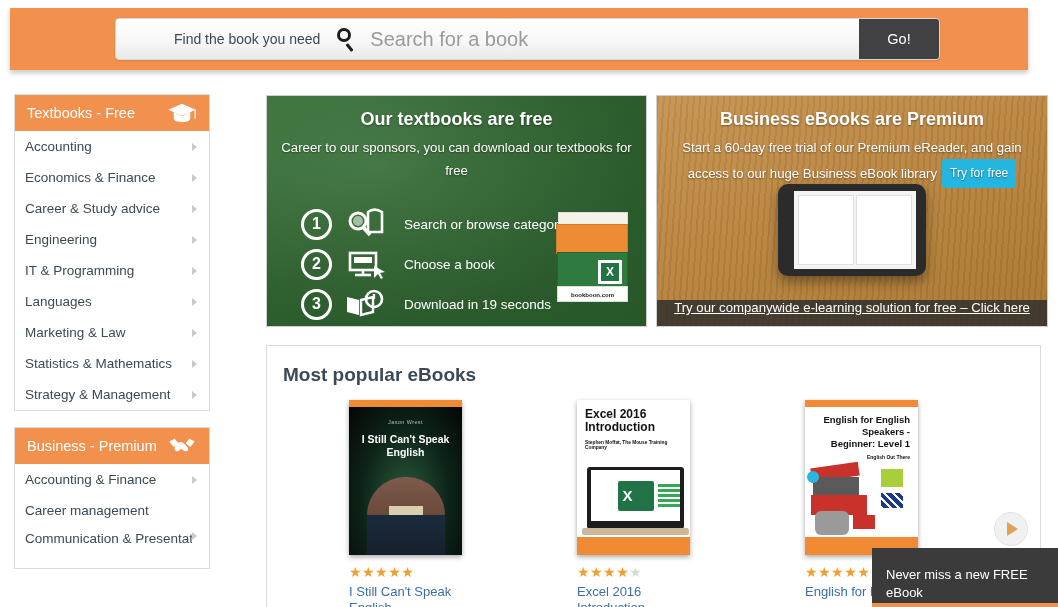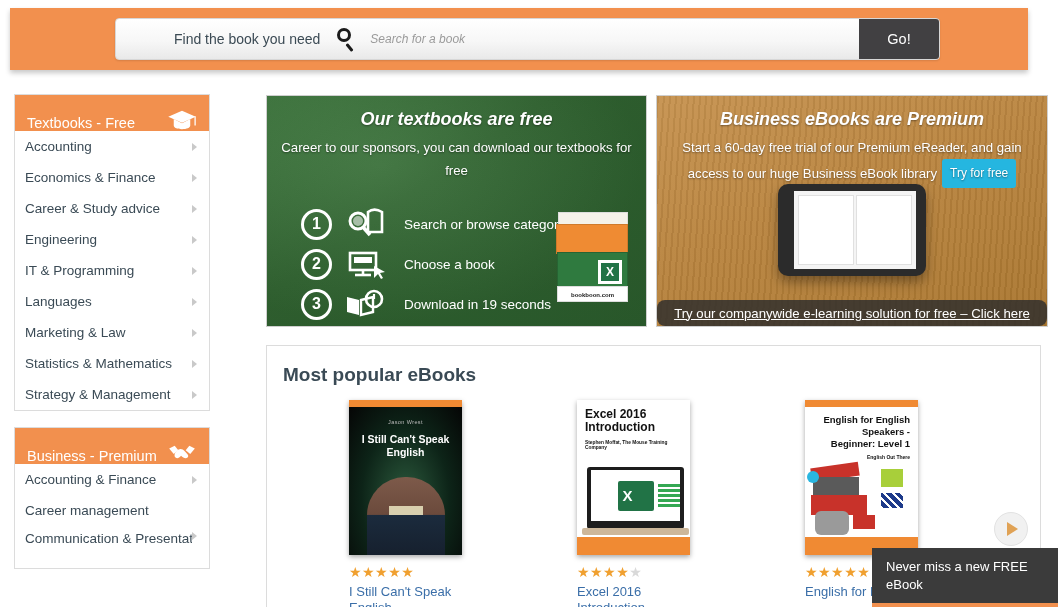--- a/index.html
+++ b/index.html
@@ -35,35 +35,35 @@
   .mag i {
     position:absolute; left:3px; top:2px; width:14px; height:14px;
     border:3px solid #1b1b1b; border-radius:50%;
   }
   .mag b {
     position:absolute; left:14px; top:17px; width:3px; height:9px;
     background:#1b1b1b; transform: rotate(-40deg); border-radius:1px;
   }
   .search-input {
     flex: 1; height: 100%; border: none; outline: none; background: transparent;
-    font-family: "Liberation Sans", sans-serif; font-size: 12px; color: #444; font-style: italic;
+    font-family: "Liberation Sans", sans-serif; font-size: 20px; color: #444;
   }
   .search-input::placeholder { color: #9a9a9a; }
   .go-btn {
     width: 80px; height: 42px; flex: none; border: none; cursor: pointer;
     background: #414042; color: #fff; font-size: 14.5px; font-weight: normal;
     font-family: "Liberation Sans", sans-serif;
   }
 
   
   .sidebar { position: absolute; left: 14px; top: 94px; width: 196px; }
   .panel { background:#fff; border:1px solid #dcdcdc; margin-bottom: 16px; }
   .panel-head {
     height: 36px; background: #f2904e; color: #fff;
-    display:flex; align-items:flex-end; justify-content:space-between;
+    display:flex; align-items:center; justify-content:space-between;
     padding: 0 12px 0 12px; font-size: 14.5px;
   }
   .panel-head .ttl { white-space: nowrap; }
   .panel-head .ico { width: 30px; height: 22px; flex:none; }
   .nav-item {
     height: 31px; display:flex; align-items:center; justify-content:space-between;
     padding: 0 12px 0 10px; font-size: 13.5px; color: #3a4a55; cursor: pointer;
     white-space: nowrap;
   }
   .nav-item.two { height: 42px; align-items: flex-start; padding-top: 5px; line-height: 15px; }
@@ -81,42 +81,42 @@
   .banner-green {
     background:
       radial-gradient(ellipse at 30% 30%, rgba(255,255,255,.07), rgba(0,0,0,.12) 70%),
       linear-gradient(145deg,#3f7a3f 0%, #346a34 40%, #2e6330 100%);
   }
   .banner-wood {
     background:
       repeating-linear-gradient(94deg, rgba(0,0,0,.05) 0px, rgba(0,0,0,.05) 2px, rgba(255,255,255,.04) 2px, rgba(255,255,255,.04) 6px),
       linear-gradient(160deg,#c79350 0%, #b9843f 45%, #a9762f 100%);
   }
-  .b-title { text-align:center; color:#fff; font-size:18px; font-weight:bold; margin-top: 13px; text-shadow: 0 1px 2px rgba(0,0,0,.4); font-style: italic; }
+  .b-title { text-align:center; color:#fff; font-size:18px; font-weight:bold; margin-top: 13px; text-shadow: 0 1px 2px rgba(0,0,0,.4); }
   .b-sub { text-align:center; color:#fff; font-size:13.2px; margin: 6px 12px 0; line-height: 23px; text-shadow: 0 1px 2px rgba(0,0,0,.45); }
   .try-badge {
     display:inline-block; background:#25b6e0; color:#fff; font-size:12px;
     padding: 3px 8px; border-radius:3px; margin-left:5px; vertical-align: 1px;
   }
   .steps { margin-top: 22px; padding-left: 34px; }
   .step { display:flex; align-items:center; height: 40px; }
   .step .num {
     width:31px;height:31px;border-radius:50%;border:3px solid #fff;color:#fff;
     display:flex;align-items:center;justify-content:center;font-size:16px;font-weight:bold;flex:none;
   }
   .step .sico { width: 44px; height: 32px; margin-left: 12px; flex:none; }
   .step .stxt { margin-left: 16px; color:#fff; font-size:13.5px; }
   .books-stack { position:absolute; right: 16px; bottom: 22px; width: 74px; height: 92px; }
   .tablet { position:absolute; left: 50%; top: 88px; transform: translateX(-50%); width: 148px; height: 92px;
             background:#2b2b2b; border-radius: 10px; box-shadow: 0 6px 12px rgba(0,0,0,.35); }
   .tablet-scr { position:absolute; left:16px; top:7px; right:10px; bottom:7px; background:#f4f4f4; }
   .tablet-pg { position:absolute; top:4px; bottom:4px; width:46%; background:#fff; border:1px solid #e0e0e0; }
   .banner-link {
     position:absolute; left:0; right:0; bottom:0; height: 26px; background: rgba(45,45,45,.82);
-    display:flex; align-items:center; justify-content:center;border-radius:8px;
+    display:flex; align-items:flex-start; justify-content:center;
   }
   .banner-link a { color:#fff; font-size:13.2px; text-decoration: underline; }
 
   
   .popular {
     position:absolute; left: 266px; top: 345px; width: 775px; height: 262px;
     background:#fff; border:1px solid #dcdcdc; border-bottom:none;
   }
   .popular h2 { font-size: 19px; color: #3a4a55; font-weight: bold; padding: 18px 0 0 16px; }
   .carousel { position:relative; margin-top: 14px; height: 200px; }
@@ -157,21 +157,21 @@
     background: rgba(240,240,240,.92); border: 1px solid #e2e2e2;
     display:flex; align-items:center; justify-content:center; cursor:pointer;
   }
   .next-btn .tri { width:0;height:0;border-left:11px solid #e0a255; border-top:7px solid transparent; border-bottom:7px solid transparent; margin-left:3px; }
 
   
   .fbpop {
     position:absolute; right: 0px; top: 548px; width: 186px; height: 59px;
     background:#3b3b3b; border-bottom: 4px solid #f2904e; z-index: 30;
   }
-  .fbpop p { color:#fff; font-size:13px; line-height:18px; padding: 10px 0 0 14px; }
+  .fbpop p { color:#fff; font-size:13px; line-height:18px; padding: 18px 0 0 14px; }
 </style>
 </head>
 <body>
 
 <div class="page">
 
   <div class="topbar">
     <div class="searchwrap">
       <span class="search-hint">Find the book you need</span>
       <span class="mag">

